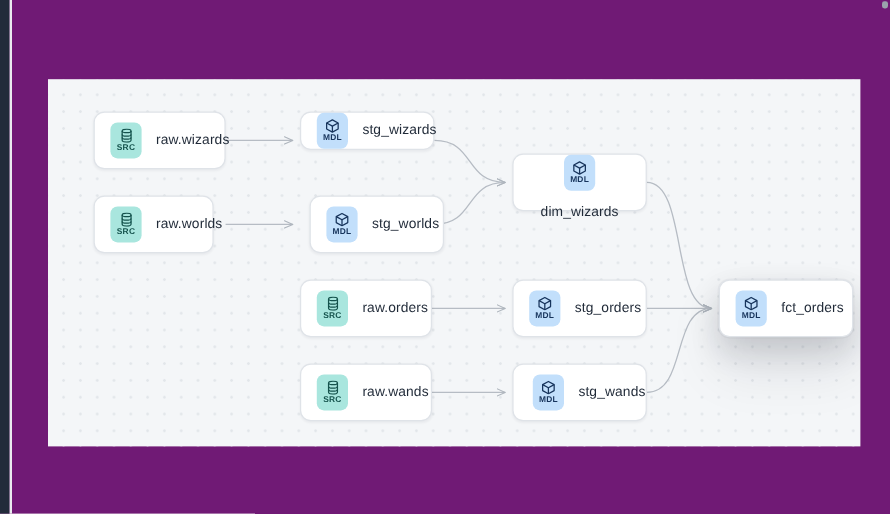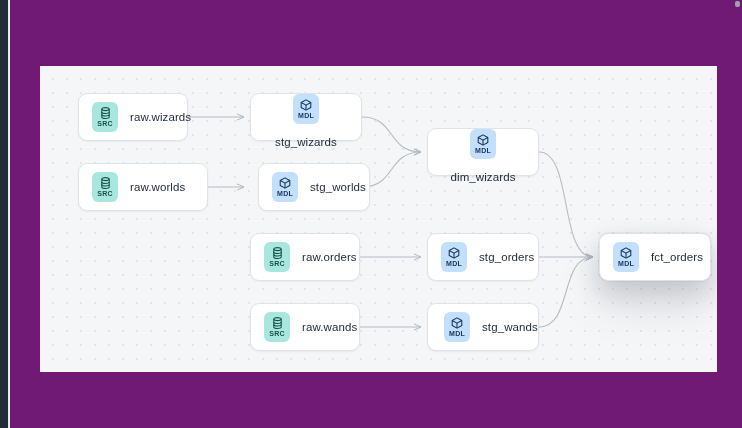--- a/index.html
+++ b/index.html
@@ -110,21 +110,21 @@
             <svg width="11" height="12" viewBox="0 0 11 12" fill="none" stroke="#14524c" stroke-width="1.05">
               <ellipse cx="5.5" cy="2.1" rx="3.7" ry="1.5"></ellipse>
               <path d="M1.8 2.1 V9.9 c0 .83 1.66 1.5 3.7 1.5 s3.7-.67 3.7-1.5 V2.1"></path>
               <path d="M1.8 5.0 c0 .83 1.66 1.5 3.7 1.5 s3.7-.67 3.7-1.5"></path>
               <path d="M1.8 7.5 c0 .83 1.66 1.5 3.7 1.5 s3.7-.67 3.7-1.5"></path>
             </svg>
             <span class="tag">SRC</span>
           </div>
           <span class="node-label">raw.wizards</span>
         </div>
-        <div class="node" style="left: 38px; top: 97px; width: 130px; height: 48px;">
+        <div class="node" style="left: 38px; top: 97px; width: 100px; height: 48px;">
           <div class="badge src">
             <svg width="11" height="12" viewBox="0 0 11 12" fill="none" stroke="#14524c" stroke-width="1.05">
               <ellipse cx="5.5" cy="2.1" rx="3.7" ry="1.5"></ellipse>
               <path d="M1.8 2.1 V9.9 c0 .83 1.66 1.5 3.7 1.5 s3.7-.67 3.7-1.5 V2.1"></path>
               <path d="M1.8 5.0 c0 .83 1.66 1.5 3.7 1.5 s3.7-.67 3.7-1.5"></path>
               <path d="M1.8 7.5 c0 .83 1.66 1.5 3.7 1.5 s3.7-.67 3.7-1.5"></path>
             </svg>
             <span class="tag">SRC</span>
           </div>
           <span class="node-label">raw.worlds</span>
@@ -146,21 +146,21 @@
             <svg width="11" height="12" viewBox="0 0 11 12" fill="none" stroke="#14524c" stroke-width="1.05">
               <ellipse cx="5.5" cy="2.1" rx="3.7" ry="1.5"></ellipse>
               <path d="M1.8 2.1 V9.9 c0 .83 1.66 1.5 3.7 1.5 s3.7-.67 3.7-1.5 V2.1"></path>
               <path d="M1.8 5.0 c0 .83 1.66 1.5 3.7 1.5 s3.7-.67 3.7-1.5"></path>
               <path d="M1.8 7.5 c0 .83 1.66 1.5 3.7 1.5 s3.7-.67 3.7-1.5"></path>
             </svg>
             <span class="tag">SRC</span>
           </div>
           <span class="node-label">raw.wands</span>
         </div>
-        <div class="node" style="left: 210px; top: 27px; width: 112px; height: 48px; flex-direction: column;">
+        <div class="node" style="left: 210px; top: 27px; width: 112px; height: 32px;">
           <div class="badge mdl">
             <svg width="12" height="12" viewBox="0 0 12 12" fill="none" stroke="#17345c" stroke-width="1.05" stroke-linejoin="round">
               <path d="M6 .9 L10.8 3.5 V8.5 L6 11.1 L1.2 8.5 V3.5 Z"></path>
               <path d="M1.2 3.5 L6 6.1 L10.8 3.5"></path>
               <path d="M6 6.1 V11.1"></path>
             </svg>
             <span class="tag">MDL</span>
           </div>
           <span class="node-label">stg_wizards</span>
         </div>

